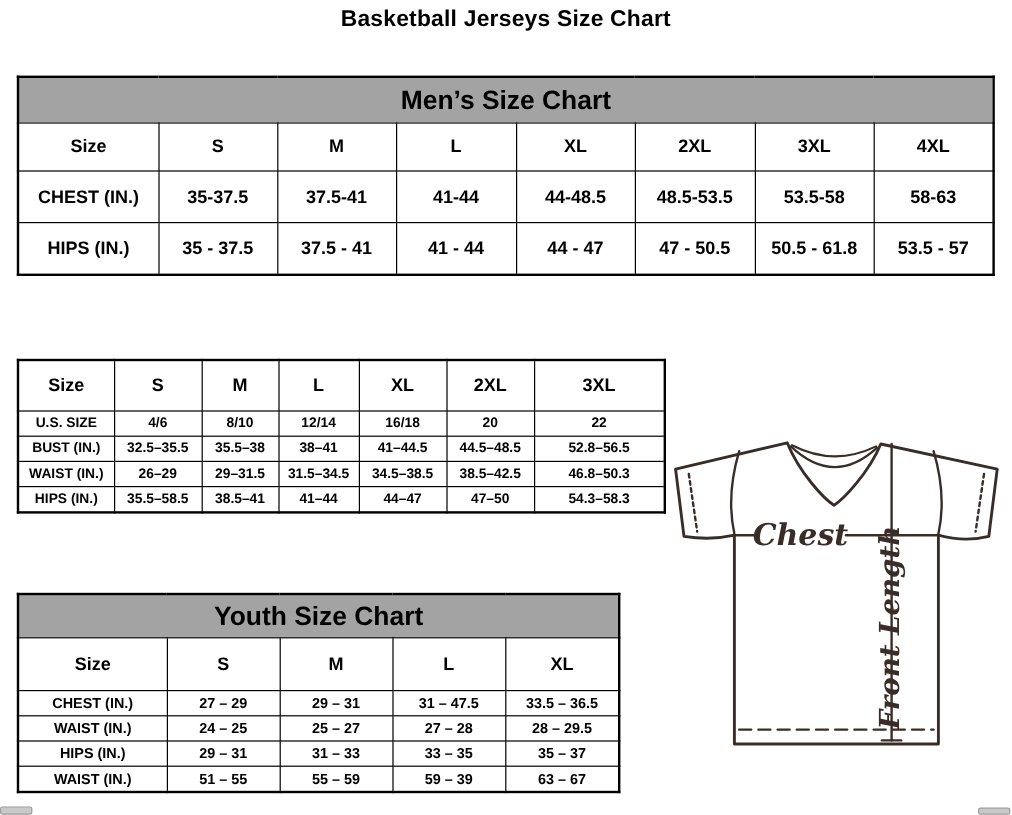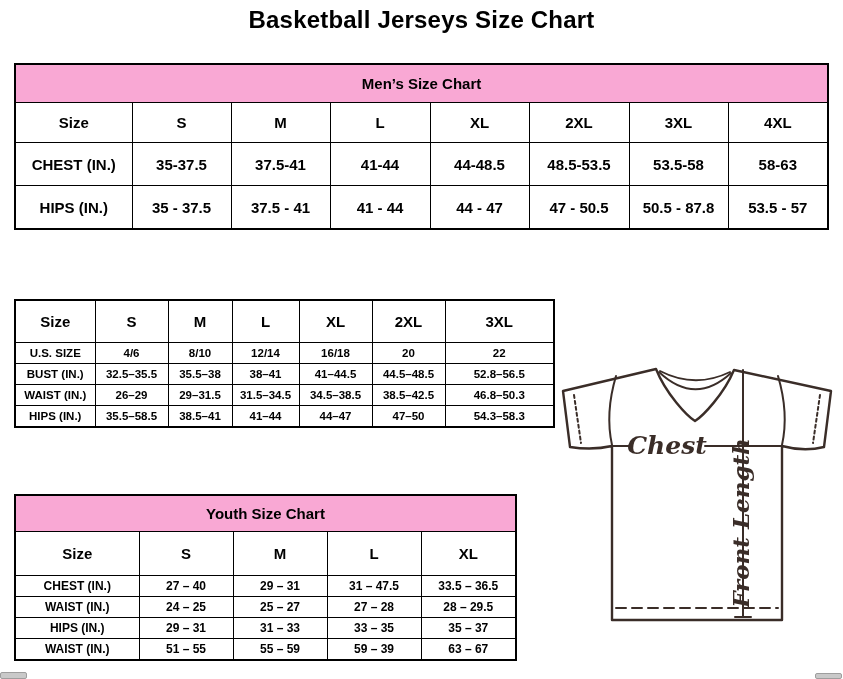--- a/index.html
+++ b/index.html
@@ -2,29 +2,29 @@
 <html><head>
 <meta charset="utf-8">
 <style>
   html,body { margin:0; padding:0; }
   body {
     width:843px; height:679px; background:#ffffff; position:relative;
     font-family:"Liberation Sans", sans-serif; color:#000; overflow:hidden;
   }
   .page-title {
     position:absolute; top:6px; left:0; width:843px; text-align:center;
-    font-size:24px; font-weight:bold; letter-spacing:0.2px;
+    font-size:19px; font-weight:bold; letter-spacing:0.2px;
   }
   .chart { position:absolute; }
   table.size-table { border-collapse:collapse; table-layout:fixed; border:2px solid #000; }
   .size-table th, .size-table td {
     border:1px solid #000; text-align:center; vertical-align:middle;
     font-weight:bold; padding:0; overflow:hidden; white-space:nowrap;
   }
-  .title-row th { background:#f9a8d4; font-size:15px; }
+  .title-row th { background:#a3a3a3; font-size:22px; }
   #mens table { width:813px; }
   #mens { left:14px; top:63px; }
   #mens .title-row th { height:37px; }
   #mens .head-row th { height:39px; font-size:15px; }
   #mens .data-row td { height:42px; font-size:15px; }
   #womens { left:14px; top:299px; }
   #womens table { width:539px; }
   #womens .title-row th { height:38px; }
   #womens .head-row th { height:41px; font-size:15px; }
   #womens .data-row td { height:20px; font-size:11.5px; }
@@ -79,21 +79,21 @@
       <td>53.5-58</td>
       <td>58-63</td>
     </tr>
     <tr class="data-row">
       <td>HIPS (IN.)</td>
       <td>35 - 37.5</td>
       <td>37.5 - 41</td>
       <td>41 - 44</td>
       <td>44 - 47</td>
       <td>47 - 50.5</td>
-      <td>50.5 - 87.8</td>
+      <td>50.5 - 61.8</td>
       <td>53.5 - 57</td>
     </tr>
   </tbody>
     </table>
 </div>
 
 <div class="chart" id="womens">
   <table class="size-table">
     <colgroup>
       <col style="width:80px">
@@ -169,21 +169,21 @@
     </tr>
     <tr class="head-row">
       <th>Size</th>
       <th>S</th>
       <th>M</th>
       <th>L</th>
       <th>XL</th>
     </tr>
     <tr class="data-row">
       <td>CHEST (IN.)</td>
-      <td>27 – 40</td>
+      <td>27 – 29</td>
       <td>29 – 31</td>
       <td>31 – 47.5</td>
       <td>33.5 – 36.5</td>
     </tr>
     <tr class="data-row">
       <td>WAIST (IN.)</td>
       <td>24 – 25</td>
       <td>25 – 27</td>
       <td>27 – 28</td>
       <td>28 – 29.5</td>

